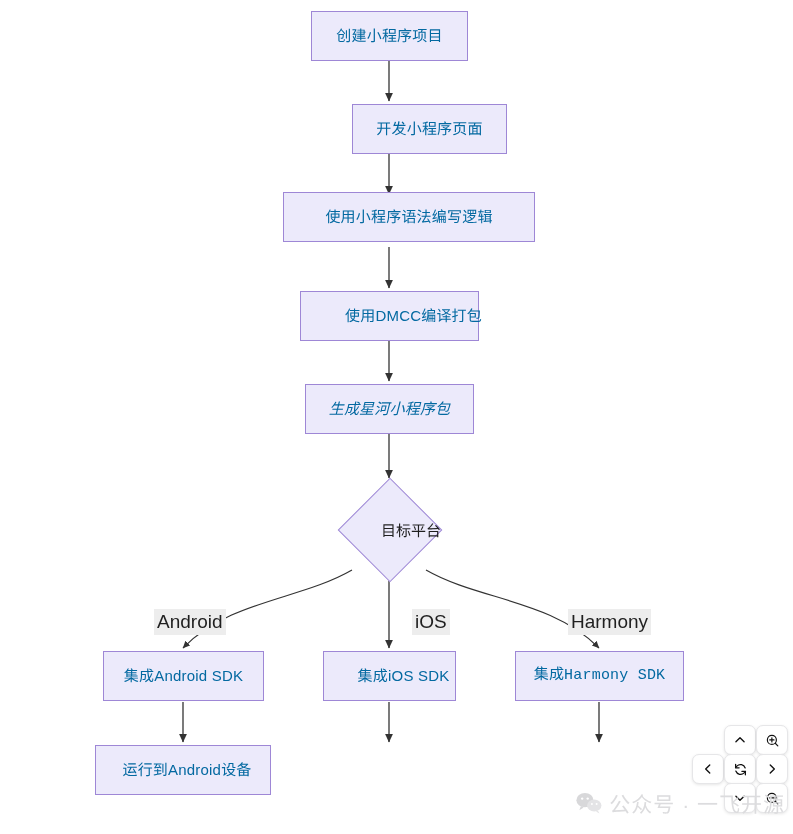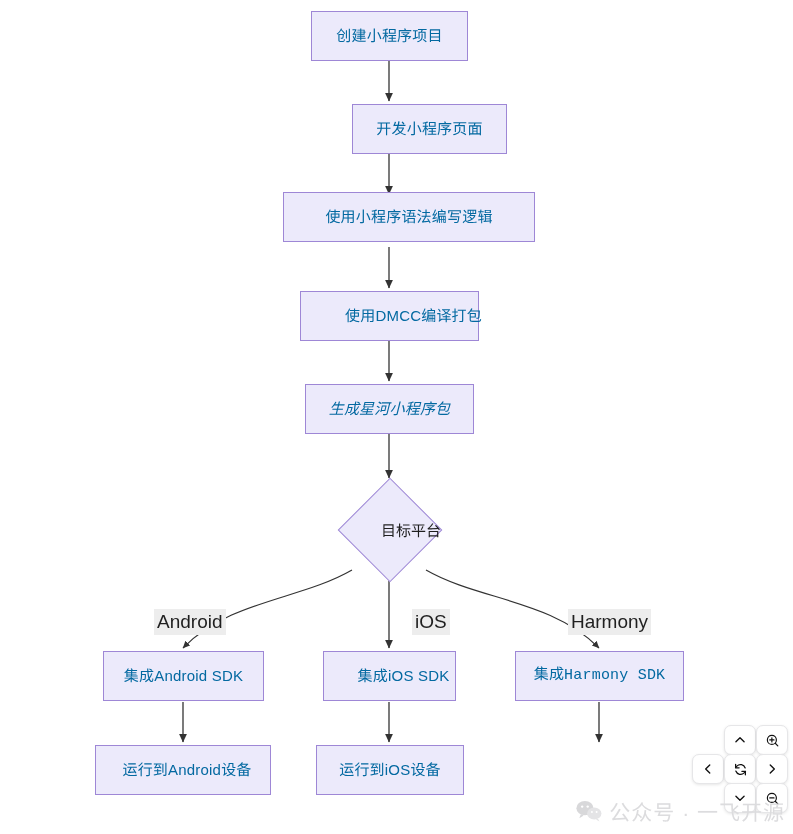--- a/index.html
+++ b/index.html
@@ -100,21 +100,21 @@
   .ctl-zin   { left: 95px; top: 0px; }
   .ctl-left  { left: 31px; top: 29px; }
   .ctl-reset { left: 63px; top: 29px; }
   .ctl-right { left: 95px; top: 29px; }
   .ctl-down  { left: 63px; top: 58px; }
   .ctl-zout  { left: 95px; top: 58px; }
   
   #watermark {
     position: absolute;
     right: 8px;
-    bottom: 8px;
+    bottom: 16px;
     display: flex;
     align-items: center;
     gap: 7px;
     color: #DCDCDE;
     font-size: 21px;
     letter-spacing: 1px;
     white-space: nowrap;
     pointer-events: none;
   }
   #watermark .wm-logo { display: block; }
@@ -189,23 +189,20 @@
   </div>
 
   <div class="node" style="left:515px; top:651px; width:169px; height:50px;font-family:Liberation Mono, monospace;">
     <span>集成Harmony SDK</span>
   </div>
 
   <div class="node" style="left:95px; top:745px; width:176px; height:50px;padding-left:8px;">
     <span>运行到Android设备</span>
   </div>
 
-  <div class="node" style="left:316px; top:745px; width:148px; height:50px;">
-    <span>运行到iOS设备</span>
-  </div>
 
 
   <div id="controls">
     <div class="ctl ctl-up">
       <svg width="14" height="14" viewBox="0 0 24 24" fill="none" stroke="#111" stroke-width="2.3" stroke-linecap="round" stroke-linejoin="round">
         <polyline points="5,15 12,8 19,15"></polyline>
       </svg>
     </div>
     <div class="ctl ctl-zin">
       <svg width="15" height="15" viewBox="0 0 24 24" fill="none" stroke="#111" stroke-width="1.9" stroke-linecap="round">

